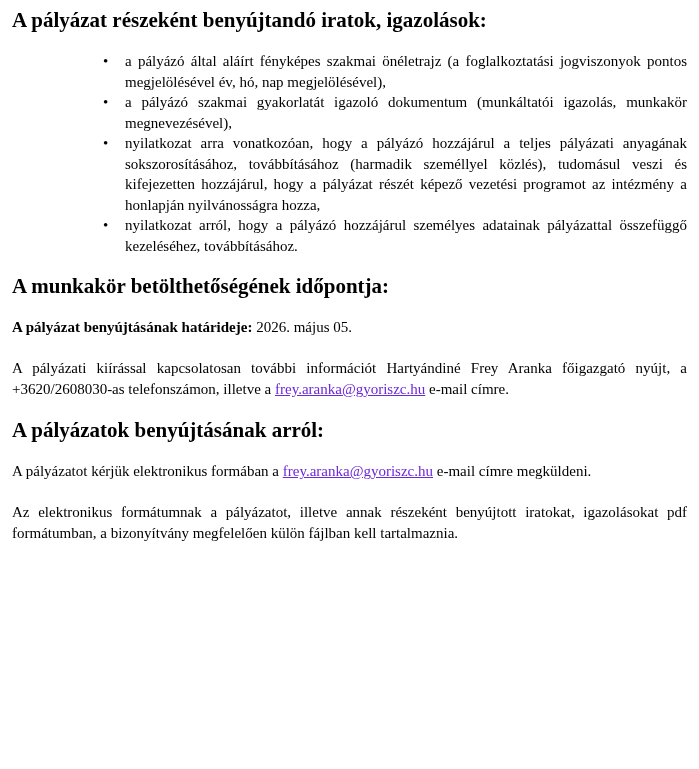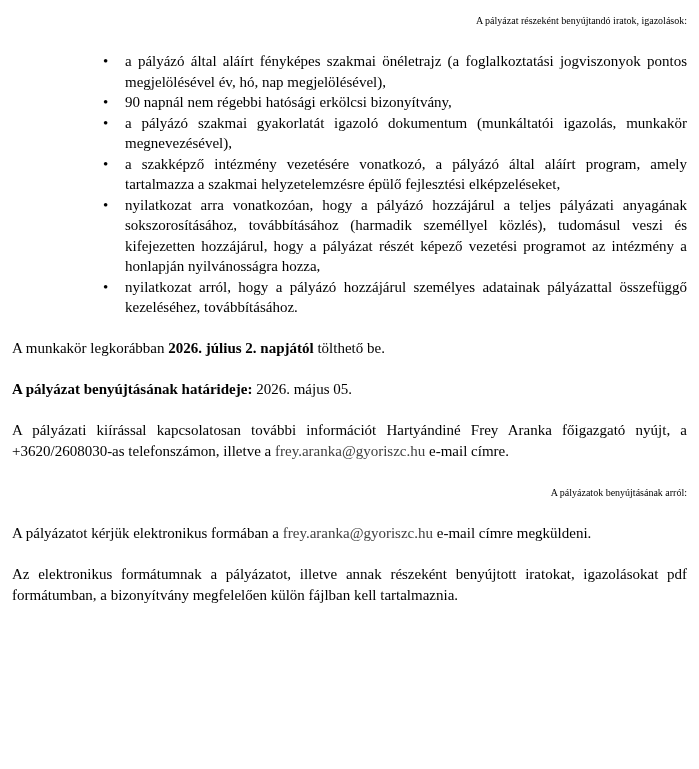--- a/index.html
+++ b/index.html
@@ -17,24 +17,24 @@
     color: #000000;
   }
   .doc {
     padding: 10px 12px 0 12px;
   }
   .para {
     margin: 0 0 20px 0;
     text-align: justify;
   }
   .heading {
-    font-weight: normal;
-    font-size: 10px;
+    font-weight: bold;
+    font-size: 21px;
     margin: 0 0 20px 0;
-    text-align: right;
+    text-align: left;
   }
   .bold {
     font-weight: bold;
   }
   ul.bullet-list {
     list-style: none;
     margin: 4px 0 20px 113px;
     padding: 0;
   }
   ul.bullet-list li {
@@ -44,44 +44,41 @@
     margin: 0;
     padding: 0;
   }
   ul.bullet-list li::before {
     content: "\2022";
     position: absolute;
     left: -22px;
     top: 0;
   }
   a.email-link {
-    color: #404040;
+    color: #6d28d9;
+    text-decoration: underline;
     cursor: pointer;
   }
 </style>
 </head>
 <body>
 
 <div class="doc">
 
   <div class="heading">A pályázat részeként benyújtandó iratok, igazolások:</div>
 
   <ul class="bullet-list">
       <li>a pályázó által aláírt fényképes szakmai önéletrajz (a foglalkoztatási jogviszonyok pontos megjelölésével év, hó, nap megjelölésével),</li>
-      <li>90 napnál nem régebbi hatósági erkölcsi bizonyítvány,</li>
       <li>a pályázó szakmai gyakorlatát igazoló dokumentum (munkáltatói igazolás, munkakör megnevezésével),</li>
-      <li>a szakképző intézmény vezetésére vonatkozó, a pályázó által aláírt program, amely tartalmazza a szakmai helyzetelemzésre épülő fejlesztési elképzeléseket,</li>
       <li>nyilatkozat arra vonatkozóan, hogy a pályázó hozzájárul a teljes pályázati anyagának sokszorosításához, továbbításához (harmadik személlyel közlés), tudomásul veszi és kifejezetten hozzájárul, hogy a pályázat részét képező vezetési programot az intézmény a honlapján nyilvánosságra hozza,</li>
       <li>nyilatkozat arról, hogy a pályázó hozzájárul személyes adatainak pályázattal összefüggő kezeléséhez, továbbításához.</li>
     </ul>
 
+  <div class="heading">A munkakör betölthetőségének időpontja:</div>
 
-  <div class="para">
-    <span>A munkakör legkorábban </span><span class="bold">2026. július 2. napjától</span><span> tölthető be.</span>
-  </div>
 
   <div class="para">
     <span class="bold">A pályázat benyújtásának határideje:</span><span> 2026. május 05.</span>
   </div>
 
   <div class="para">
     <span>A pályázati kiírással kapcsolatosan további információt Hartyándiné Frey Aranka főigazgató nyújt, a +3620/2608030-as telefonszámon, illetve a </span><a class="email-link">frey.aranka@gyoriszc.hu</a><span> e-mail címre.</span>
   </div>
 
   <div class="heading">A pályázatok benyújtásának arról:</div>

